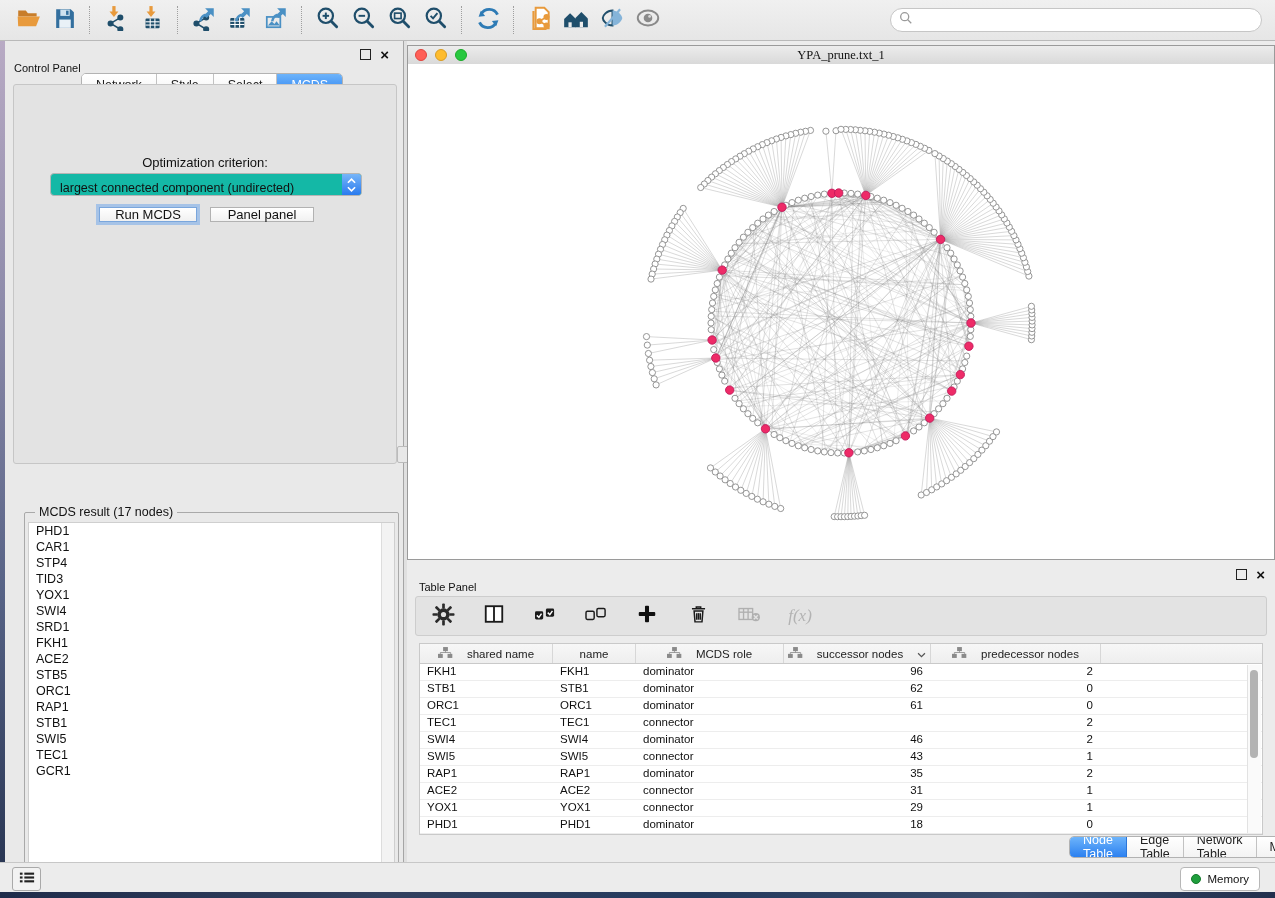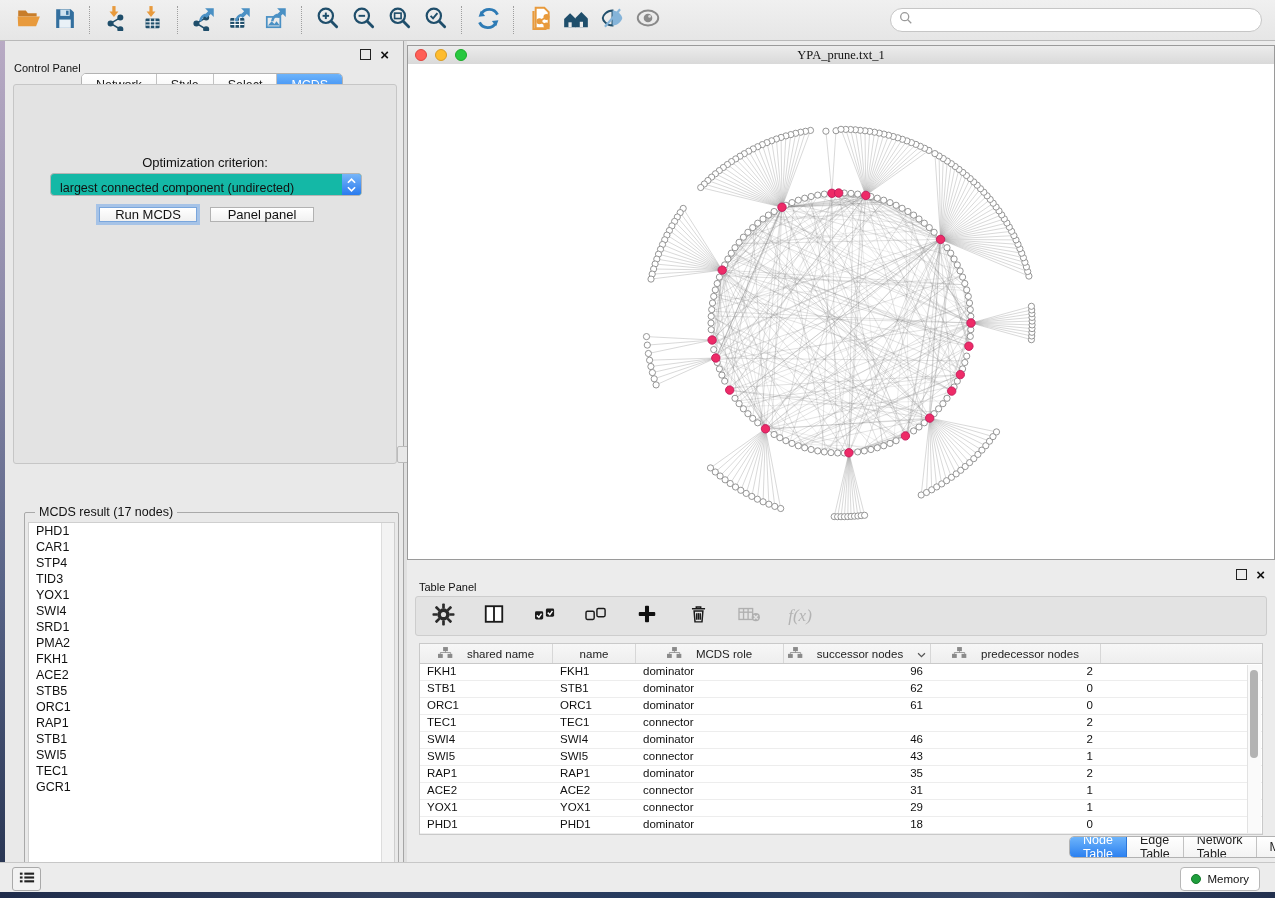--- a/index.html
+++ b/index.html
@@ -315,21 +315,20 @@
         <div class="result-title">MCDS result (17 nodes)</div>
         <div class="result-list" id="result-list">
           <div class="result-scroll"></div>
         <div class="result-item">PHD1</div>
             <div class="result-item">CAR1</div>
             <div class="result-item">STP4</div>
             <div class="result-item">TID3</div>
             <div class="result-item">YOX1</div>
             <div class="result-item">SWI4</div>
             <div class="result-item">SRD1</div>
-            <div class="result-item">PMA2</div>
             <div class="result-item">FKH1</div>
             <div class="result-item">ACE2</div>
             <div class="result-item">STB5</div>
             <div class="result-item">ORC1</div>
             <div class="result-item">RAP1</div>
             <div class="result-item">STB1</div>
             <div class="result-item">SWI5</div>
             <div class="result-item">TEC1</div>
             <div class="result-item">GCR1</div>
           </div>

